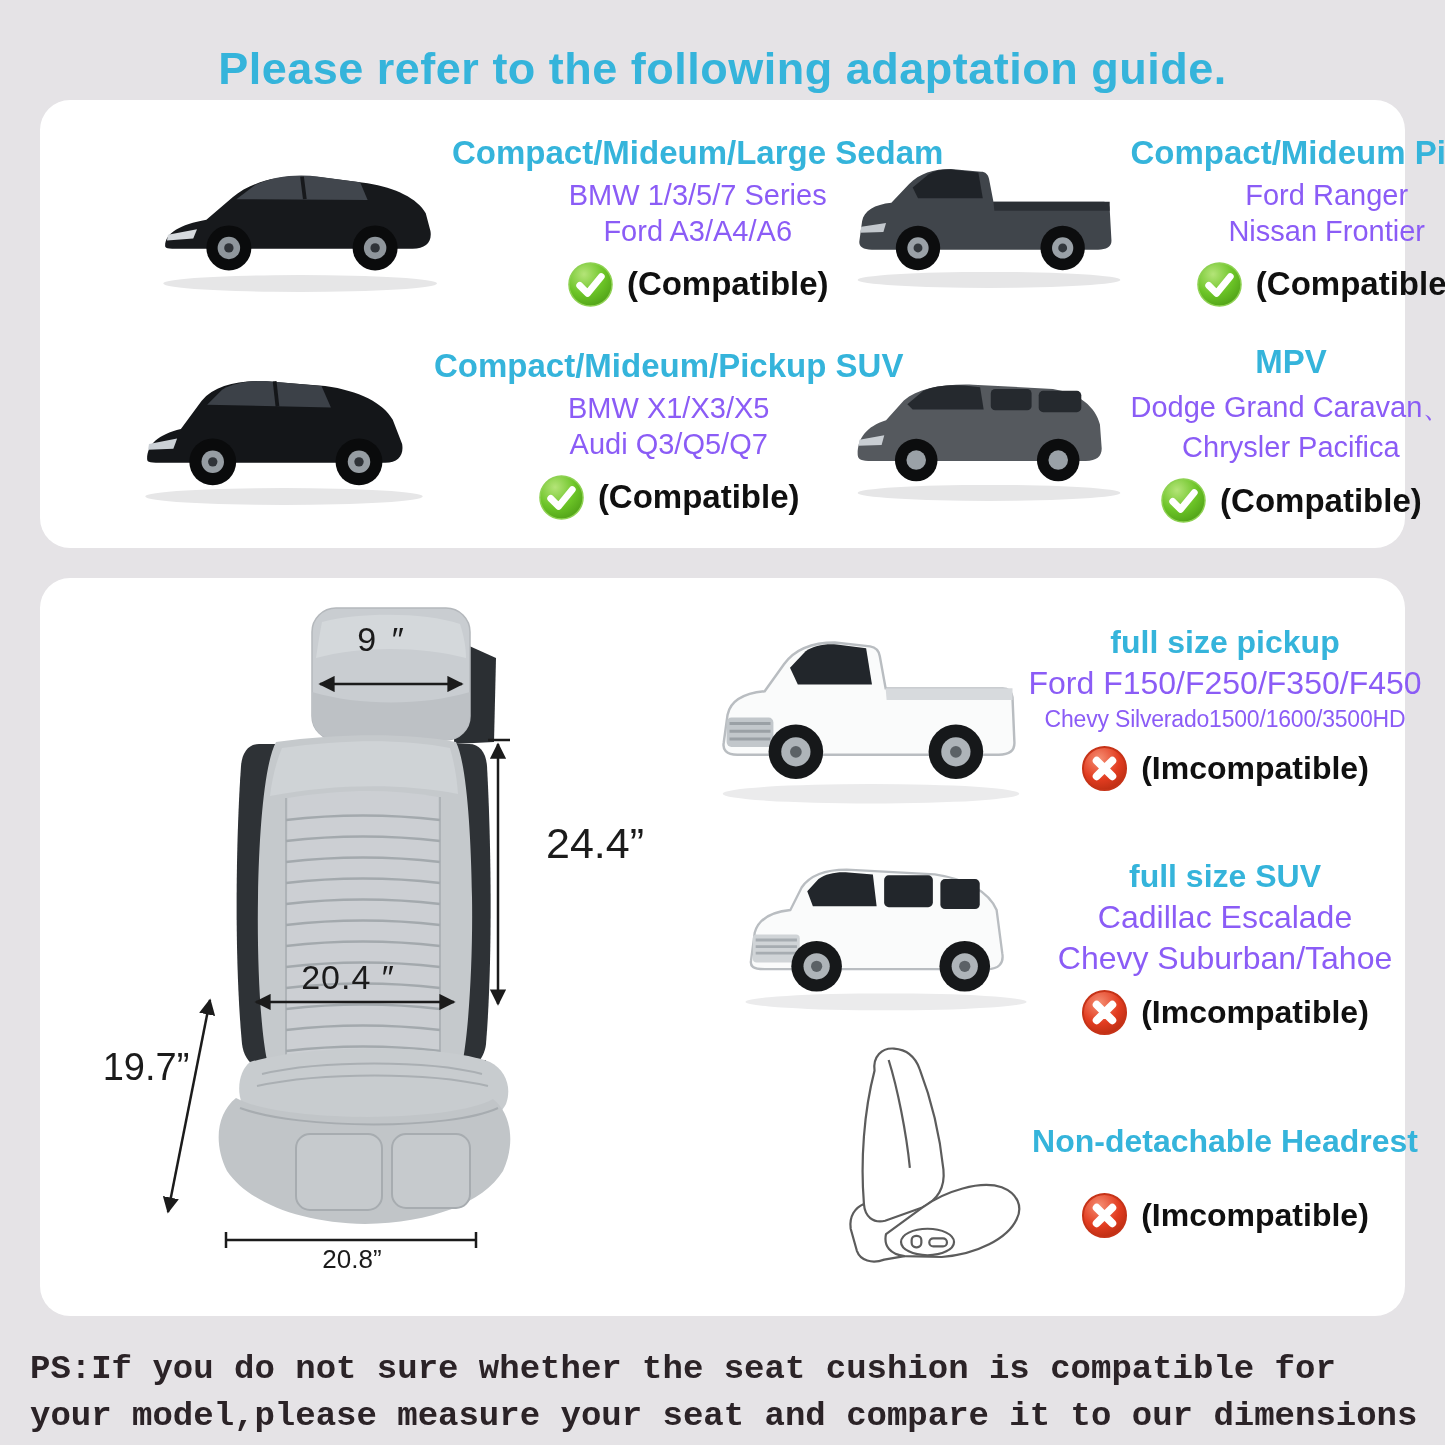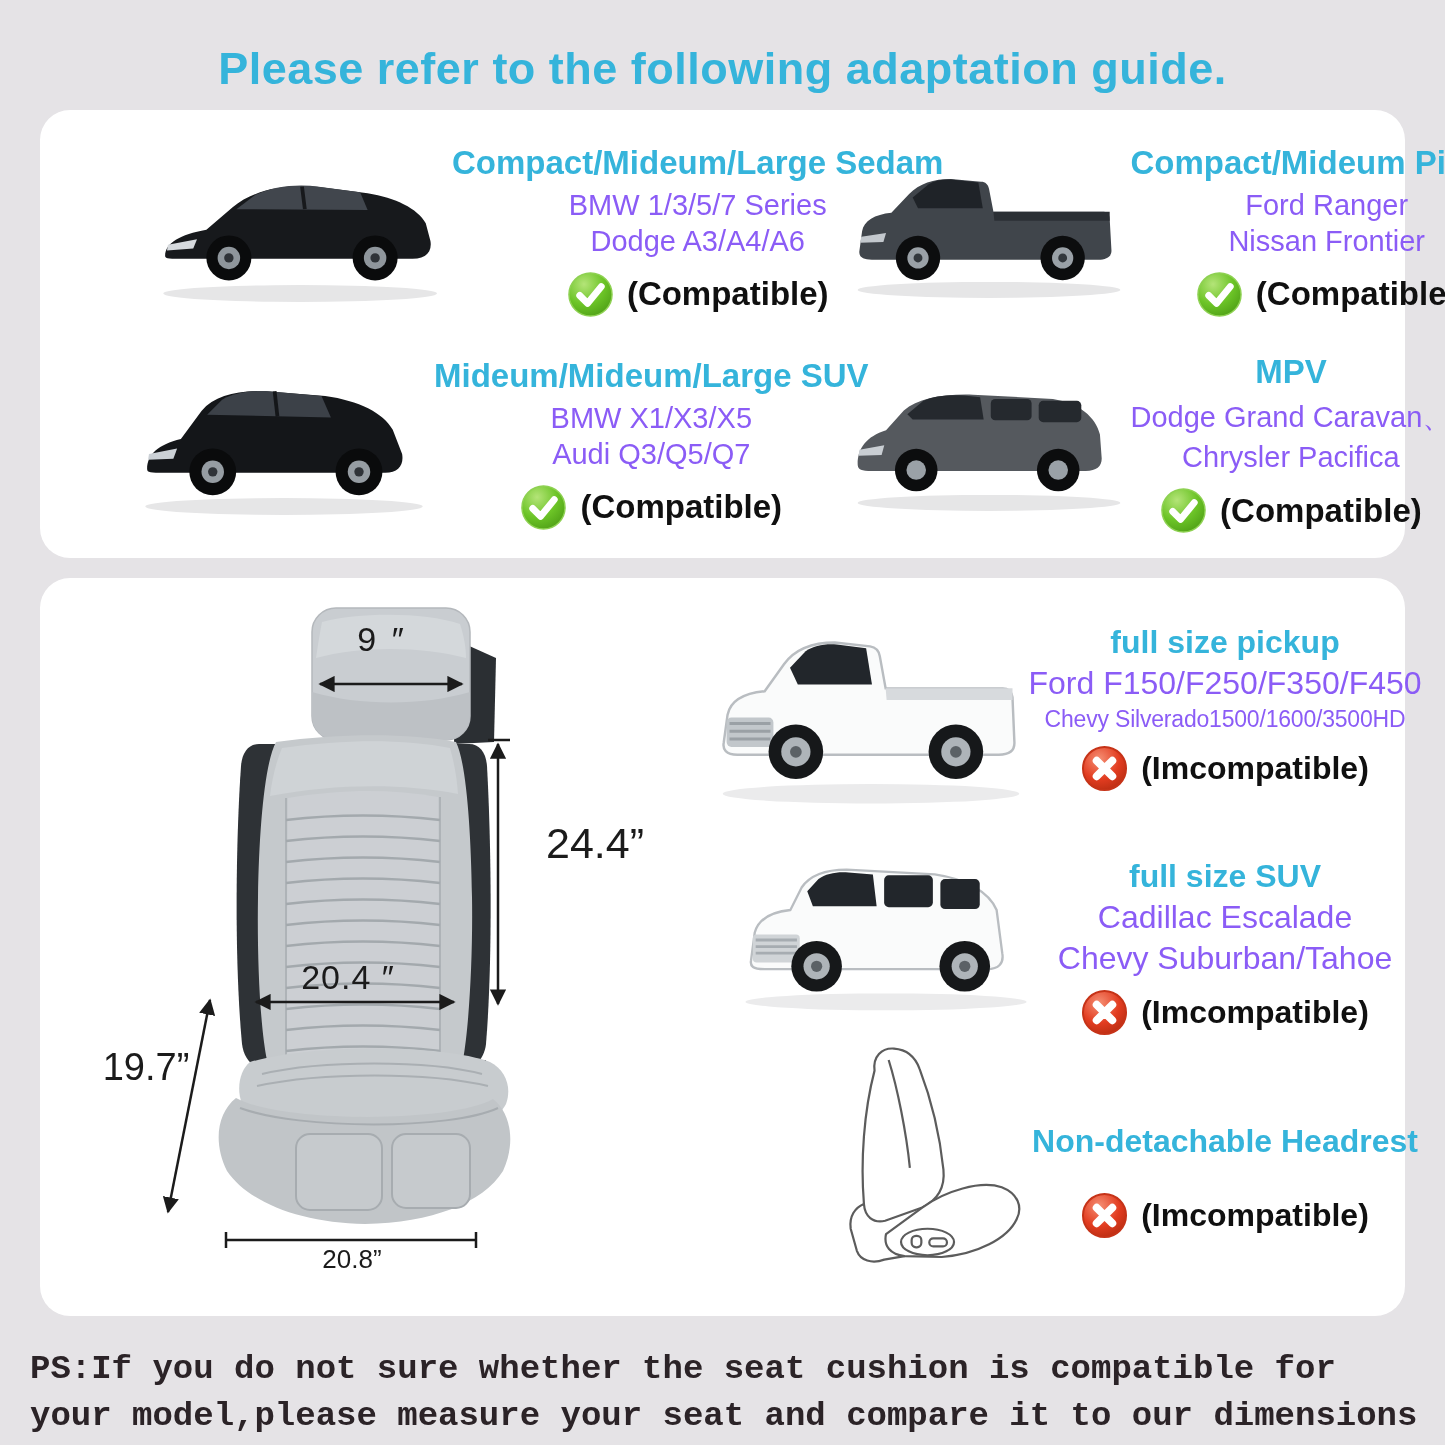--- a/index.html
+++ b/index.html
@@ -11,21 +11,21 @@
     overflow:hidden;
     color:#1a1a1a;
   }
   .title {
     position:absolute; top:24px; left:0; width:100%;
     text-align:center; font-size:45px; font-weight:700;
     color:#35b4db; letter-spacing:.5px;margin-top:19px;
   }
   .card { position:absolute; background:#fff; border-radius:30px; }
   .card-top {
-    left:40px; top:110px; width:1365px; height:448px;
+    left:40px; top:100px; width:1365px; height:448px;
     display:grid; grid-template-columns:1fr 1fr; grid-template-rows:1fr 1fr;
     padding:14px 20px 8px 8px;
   }
   .veh-block { display:flex; align-items:center; min-width:0; }
   .veh-img { flex:0 0 300px; margin-left:104px; }
   .q-suv .veh-img { margin-left:86px; }
   .q-pickupc .veh-img, .q-mpv .veh-img { flex-basis:284px; margin-left:130px; }
   .veh-img svg { width:100%; height:auto; display:block; }
   .veh-text { flex:1; display:flex; flex-direction:column; align-items:center; gap:3px; }
   .veh-heading { font-size:33px; font-weight:700; color:#35b4db; white-space:nowrap; margin-bottom:4px; }
@@ -105,21 +105,21 @@
             <circle cx="82" cy="114" r="12" fill="#8f969c"></circle>
             <circle cx="82" cy="114" r="5" fill="#2f3338"></circle>
           <circle cx="238" cy="114" r="24" fill="#0a0b0c"></circle>
             <circle cx="238" cy="114" r="12" fill="#8f969c"></circle>
             <circle cx="238" cy="114" r="5" fill="#2f3338"></circle>
         </svg>
       </div>
       <div class="veh-text">
         <div class="veh-heading">Compact/Mideum/Large Sedam</div>
         <div class="veh-line">BMW 1/3/5/7 Series</div>
-        <div class="veh-line">Dodge A3/A4/A6</div>
+        <div class="veh-line">Ford A3/A4/A6</div>
         <div class="status-row">
           <span class="badge">
             <svg viewBox="0 0 48 48">
                 <circle cx="24" cy="24" r="22" fill="url(#gGreen)" stroke="#8ed152" stroke-width="1.5"></circle>
                 <path d="M13,25 L21,33 L35,16" stroke="#fff" stroke-width="7" fill="none" stroke-linecap="round" stroke-linejoin="round"></path>
               </svg>
           </span>
           <span class="status-label">(Compatible)</span>
         </div>
       </div>
@@ -167,21 +167,21 @@
           <path d="M16,96 L46,90 L42,101 L15,102 Z" fill="#ccd1d6"></path>
           <circle cx="84" cy="115" r="25" fill="#0a0b0c"></circle>
             <circle cx="84" cy="115" r="12" fill="#969da3"></circle>
             <circle cx="84" cy="115" r="5" fill="#2f3338"></circle>
           <circle cx="240" cy="115" r="25" fill="#0a0b0c"></circle>
             <circle cx="240" cy="115" r="12" fill="#969da3"></circle>
             <circle cx="240" cy="115" r="5" fill="#2f3338"></circle>
         </svg>
       </div>
       <div class="veh-text">
-        <div class="veh-heading">Mideum/Mideum/Large SUV</div>
+        <div class="veh-heading">Compact/Mideum/Pickup SUV</div>
         <div class="veh-line">BMW X1/X3/X5</div>
         <div class="veh-line">Audi Q3/Q5/Q7</div>
         <div class="status-row">
           <span class="badge">
             <svg viewBox="0 0 48 48">
                 <circle cx="24" cy="24" r="22" fill="url(#gGreen)" stroke="#8ed152" stroke-width="1.5"></circle>
                 <path d="M13,25 L21,33 L35,16" stroke="#fff" stroke-width="7" fill="none" stroke-linecap="round" stroke-linejoin="round"></path>
               </svg>
           </span>
           <span class="status-label">(Compatible)</span>

